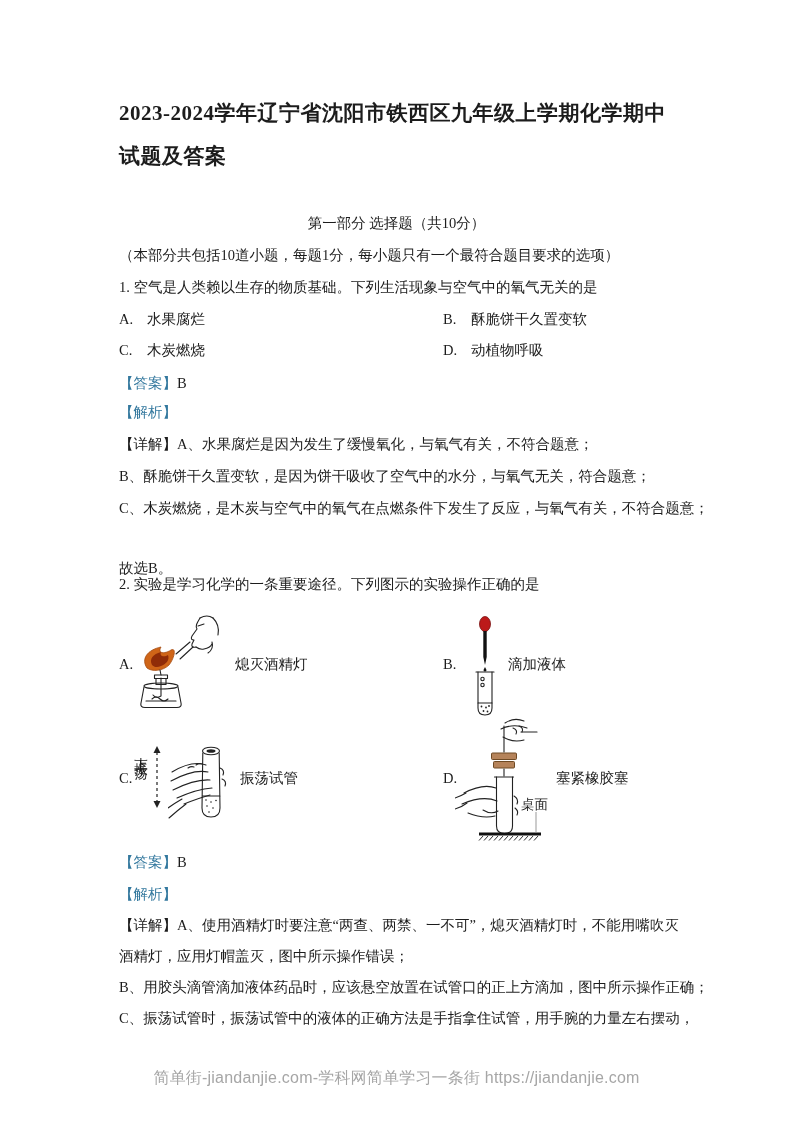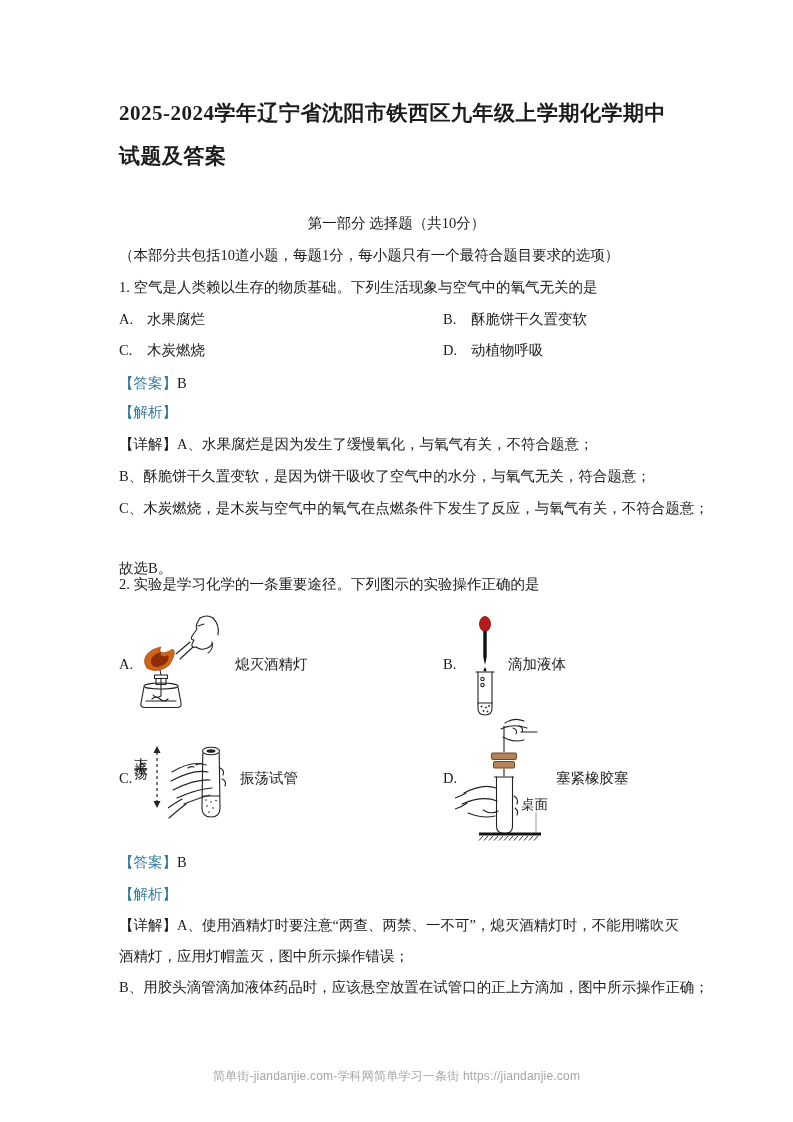--- a/index.html
+++ b/index.html
@@ -24,29 +24,29 @@
   .col2{left:443px;}
   .marker{color:var(--marker-blue);}
   .ol{display:inline-block;min-width:28px;}
   .fig{position:absolute;text-align:center;}
   .fig svg{display:block;}
   .vwrap{position:absolute;display:flex;align-items:flex-start;gap:3px;}
   .vtext{writing-mode:vertical-rl;text-orientation:upright;
          font-size:13.5px;letter-spacing:3px;line-height:1;color:var(--body-text);}
   .footer{position:absolute;left:0;top:1068px;width:793px;text-align:center;
           font-family:"Liberation Sans","DejaVu Sans",sans-serif;
-          font-size:12px;color:var(--footer-gray);letter-spacing:0.2px;}
+          font-size:16px;color:var(--footer-gray);letter-spacing:0.2px;}
   .ln{stroke:#222;stroke-width:1.1;fill:none;stroke-linecap:round;stroke-linejoin:round;}
 </style>
 </head>
 <body>
 
 <div class="page">
 
-  <div class="t title" style="top:101px">2025-2024学年辽宁省沈阳市铁西区九年级上学期化学期中</div>
+  <div class="t title" style="top:101px">2023-2024学年辽宁省沈阳市铁西区九年级上学期化学期中</div>
   <div class="t title" style="top:144px">试题及答案</div>
 
   <div class="t center" style="top:215px">第一部分  选择题（共10分）</div>
   <div class="t" style="top:247px">（本部分共包括10道小题，每题1分，每小题只有一个最符合题目要求的选项）</div>
 
   <div class="t" style="top:279px">1.  空气是人类赖以生存的物质基础。下列生活现象与空气中的氧气无关的是</div>
 
   <div class="t" style="top:311px"><span class="ol">A.</span><span>水果腐烂</span></div>
   <div class="t col2" style="top:311px"><span class="ol">B.</span><span>酥脆饼干久置变软</span></div>
   <div class="t" style="top:342px"><span class="ol">C.</span><span>木炭燃烧</span></div>
@@ -185,16 +185,17 @@
     </svg>
   </div>
   <div class="t" style="left:556px;top:770px">塞紧橡胶塞</div>
 
   <div class="t" style="top:854px"><span class="marker">【答案】</span><span>B</span></div>
   <div class="t" style="top:886px"><span class="marker">【解析】</span></div>
 
   <div class="t" style="top:917px">【详解】A、使用酒精灯时要注意“两查、两禁、一不可”，熄灭酒精灯时，不能用嘴吹灭</div>
   <div class="t" style="top:979px">B、用胶头滴管滴加液体药品时，应该悬空放置在试管口的正上方滴加，图中所示操作正确；</div>
   <div class="t" style="top:948px">酒精灯，应用灯帽盖灭，图中所示操作错误；</div>
+  <div class="t" style="top:1010px">C、振荡试管时，振荡试管中的液体的正确方法是手指拿住试管，用手腕的力量左右摆动，</div>
 
   <div class="footer">简单街-jiandanjie.com-学科网简单学习一条街 https://jiandanjie.com</div>
 
 </div>
 
 </body></html>

